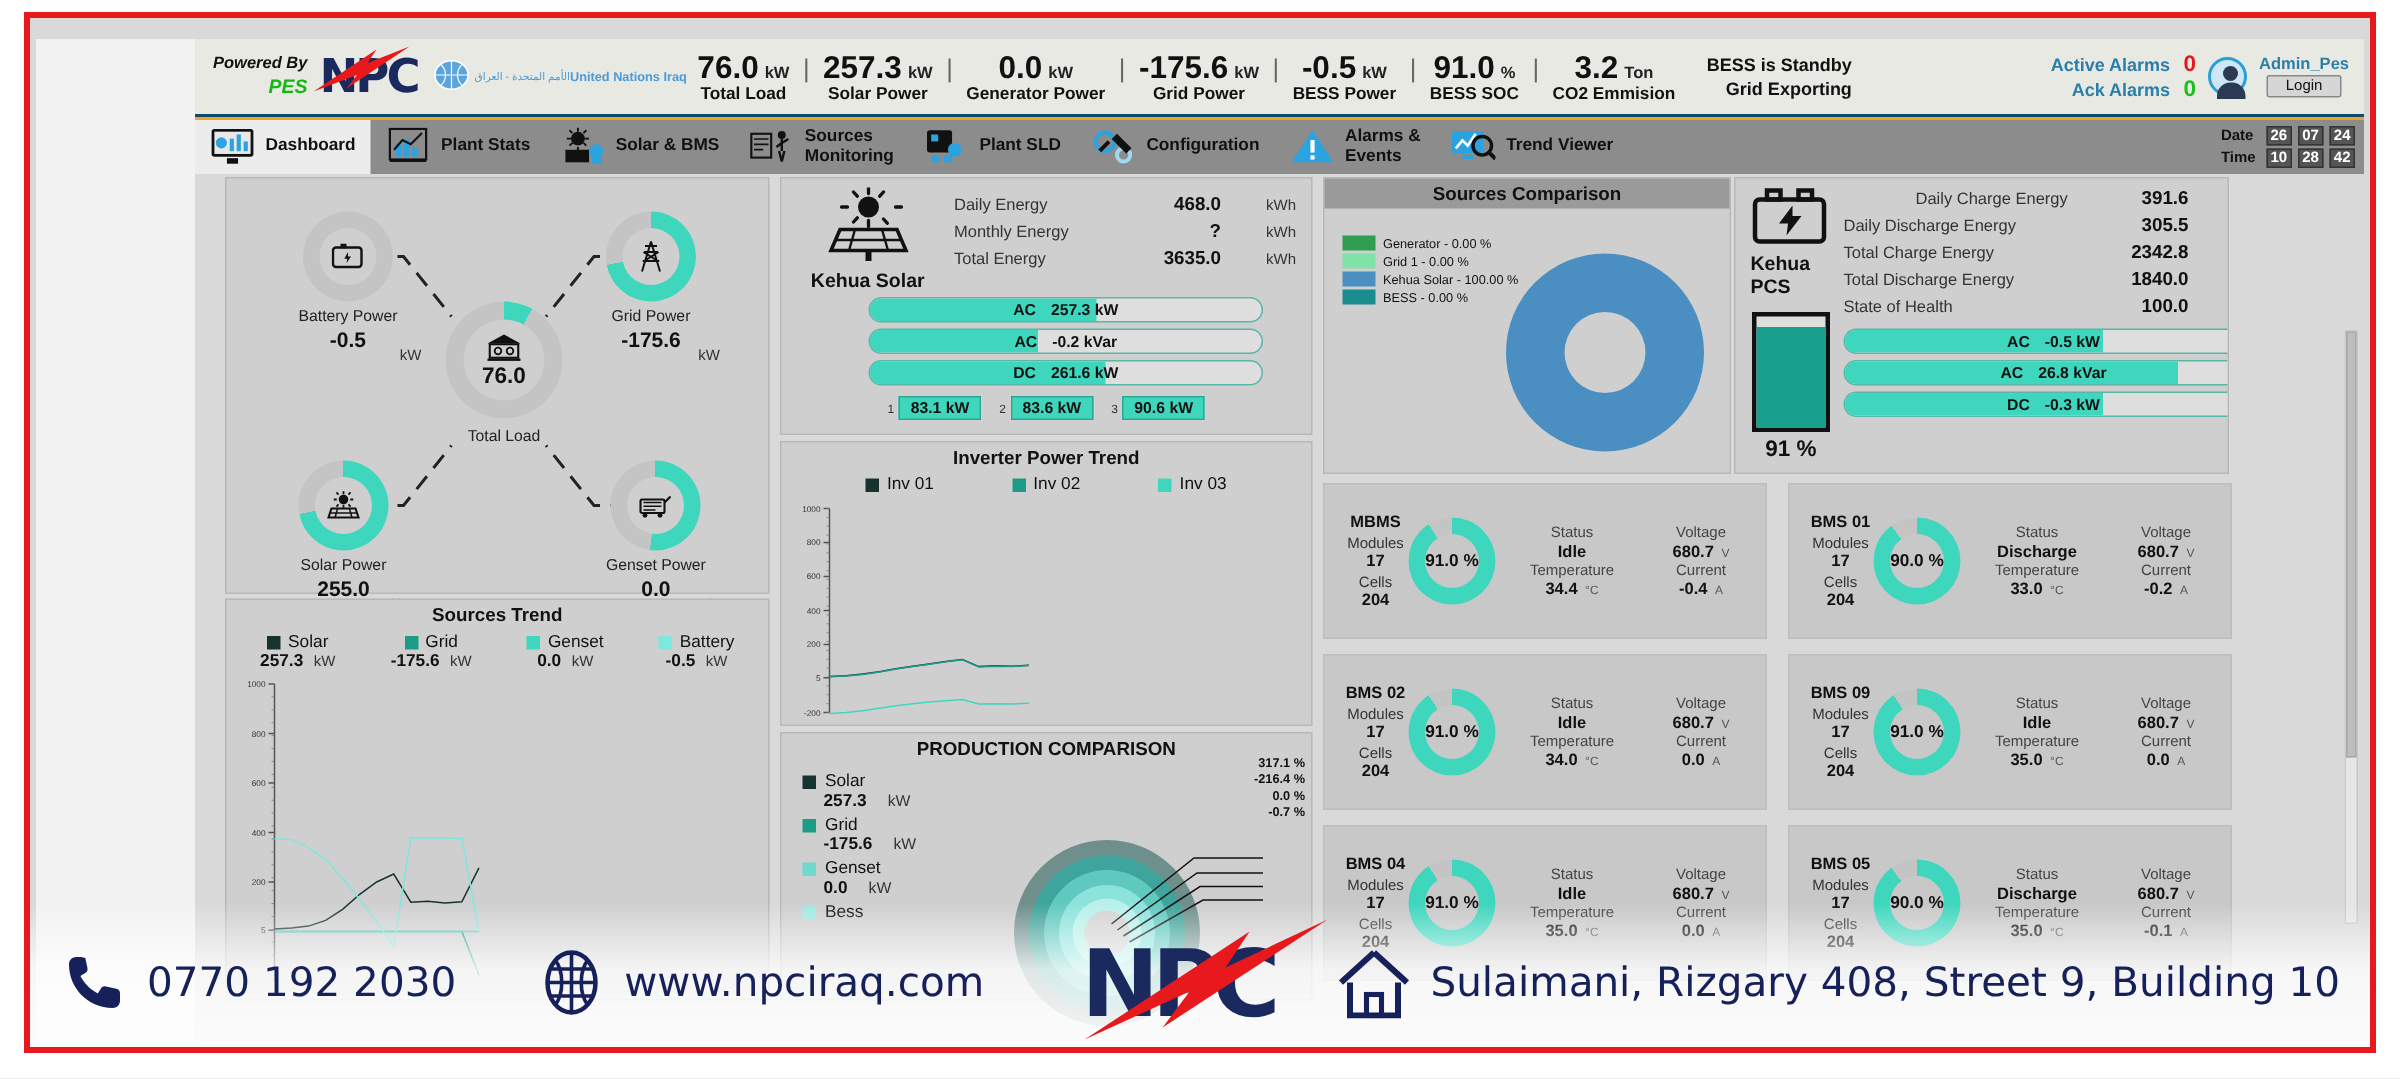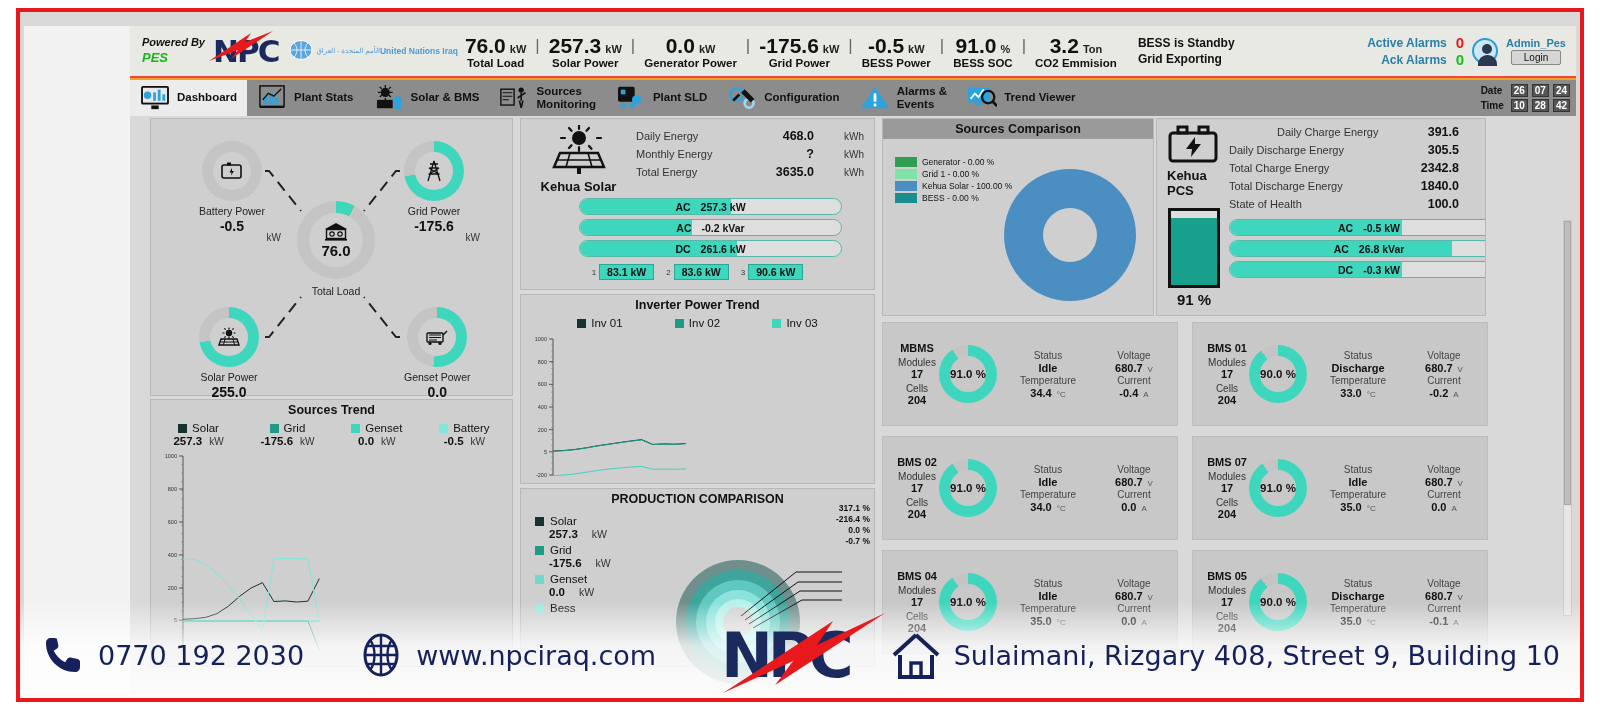--- a/index.html
+++ b/index.html
@@ -18,21 +18,22 @@
     border: 4px solid #e8191c;
     background: #d9d9d9;
     overflow: hidden;
   }
 
   
   #header {
     position: absolute; left: 110px; top: 14px; right: 4px; height: 52px;
     background: #e9e9e4;
     display: flex; align-items: center;
-    border-bottom: 2px solid #ef4444;
+    border-bottom: 2px solid #0c4a6e;
+    text-align: right;
   }
   .hdr-brand { display:flex; align-items:center; gap:6px; padding-left:12px; }
   .powered { font-size: 11px; font-weight: bold; font-style: italic; color:#111; line-height:1.25; }
   .powered .pes { color:#14b814; font-size:13px; display:block; }
   .npc-logo {
     font-family: "DejaVu Sans", sans-serif;
     font-size: 31px; font-weight: bold; color:#1b2a5e; letter-spacing:-2px;
     position:relative; padding: 0 2px;
   }
   .npc-logo .bolt {
@@ -980,21 +981,21 @@
               <div class="bms-h">Current</div>
               <div class="bms-unitrow">
                 <span class="bms-v">0.0</span>
                 <span class="bms-u">A</span>
               </div>
             </div>
           </div>
         </div>
         <div class="bms" style="left: 1062px; top: 320px; width: 296px; height: 104px; padding: 4px 4px 4px 8px;">
           <div class="bms-left">
-            <div class="bms-name">BMS 07</div>
+            <div class="bms-name">BMS 09</div>
             <div class="bms-sub">Modules</div>
             <div class="bms-subv">17</div>
             <div class="bms-sub">Cells</div>
             <div class="bms-subv">204</div>
           </div>
           <div class="bms-ring" style="background: conic-gradient(rgb(62, 214, 189) 0%, rgb(62, 214, 189) 91%, rgb(196, 196, 196) 91%, rgb(196, 196, 196) 100%);">
             <div class="hole">91.0 %</div>
           </div>
           <div class="bms-cols">
             <div class="bms-col" style="width: 86px;">

